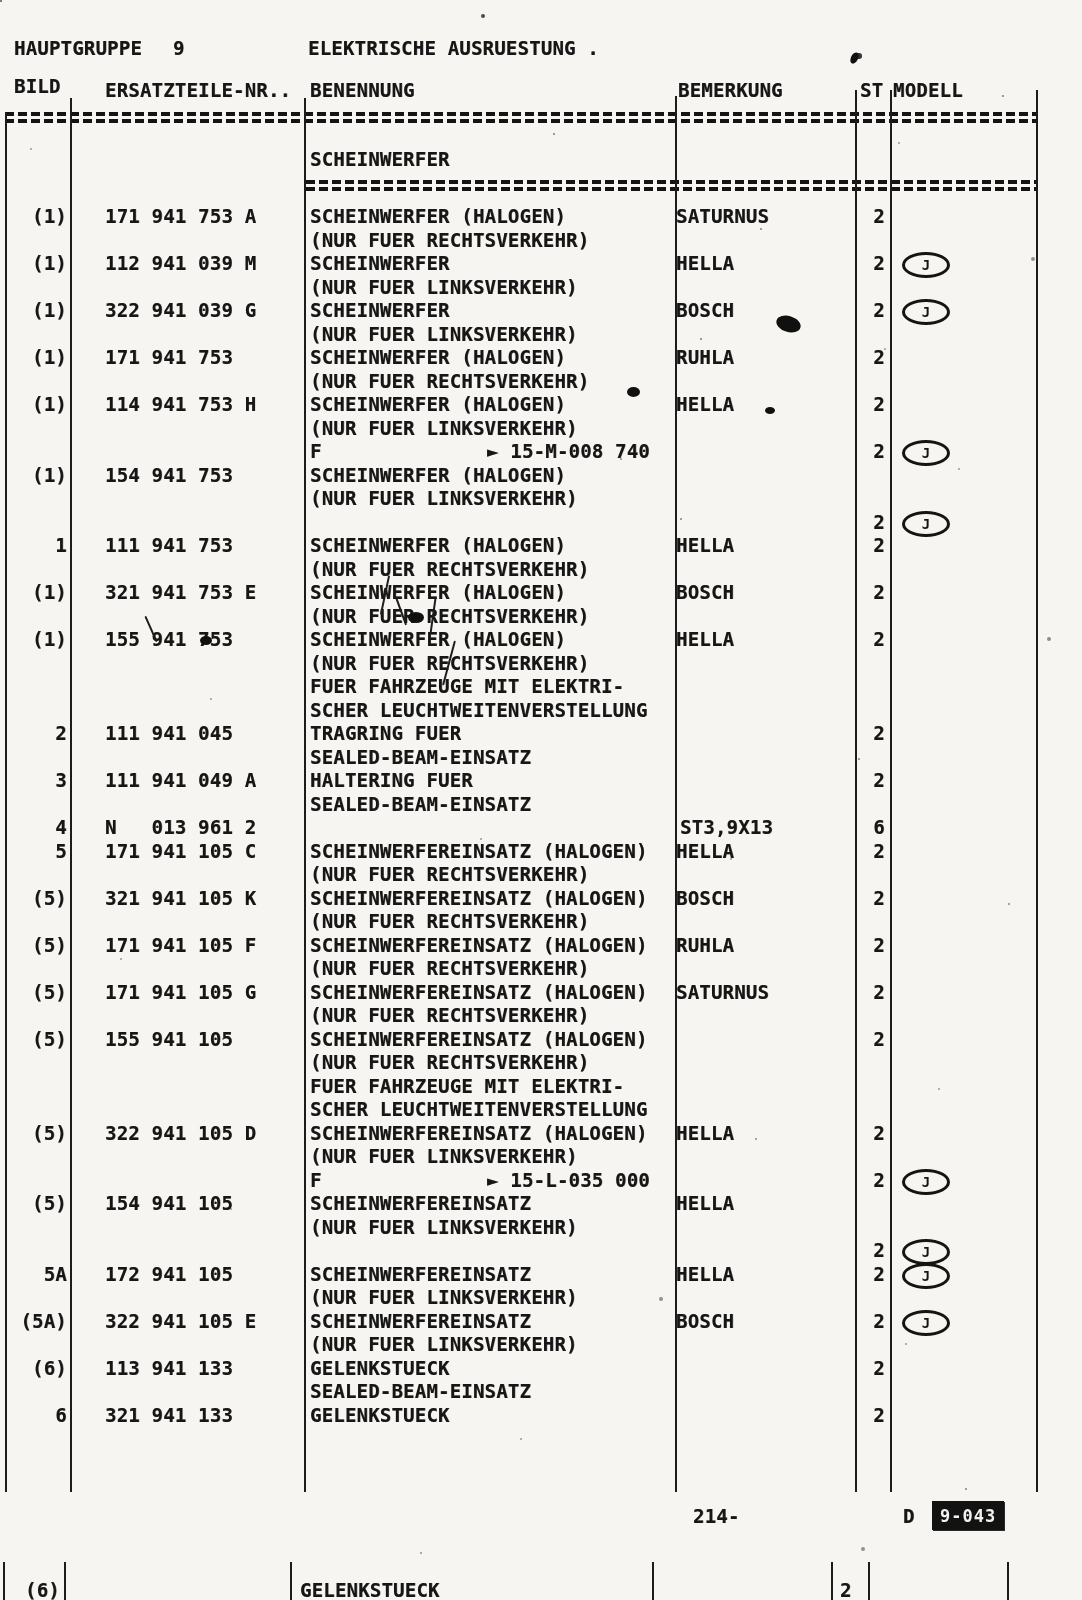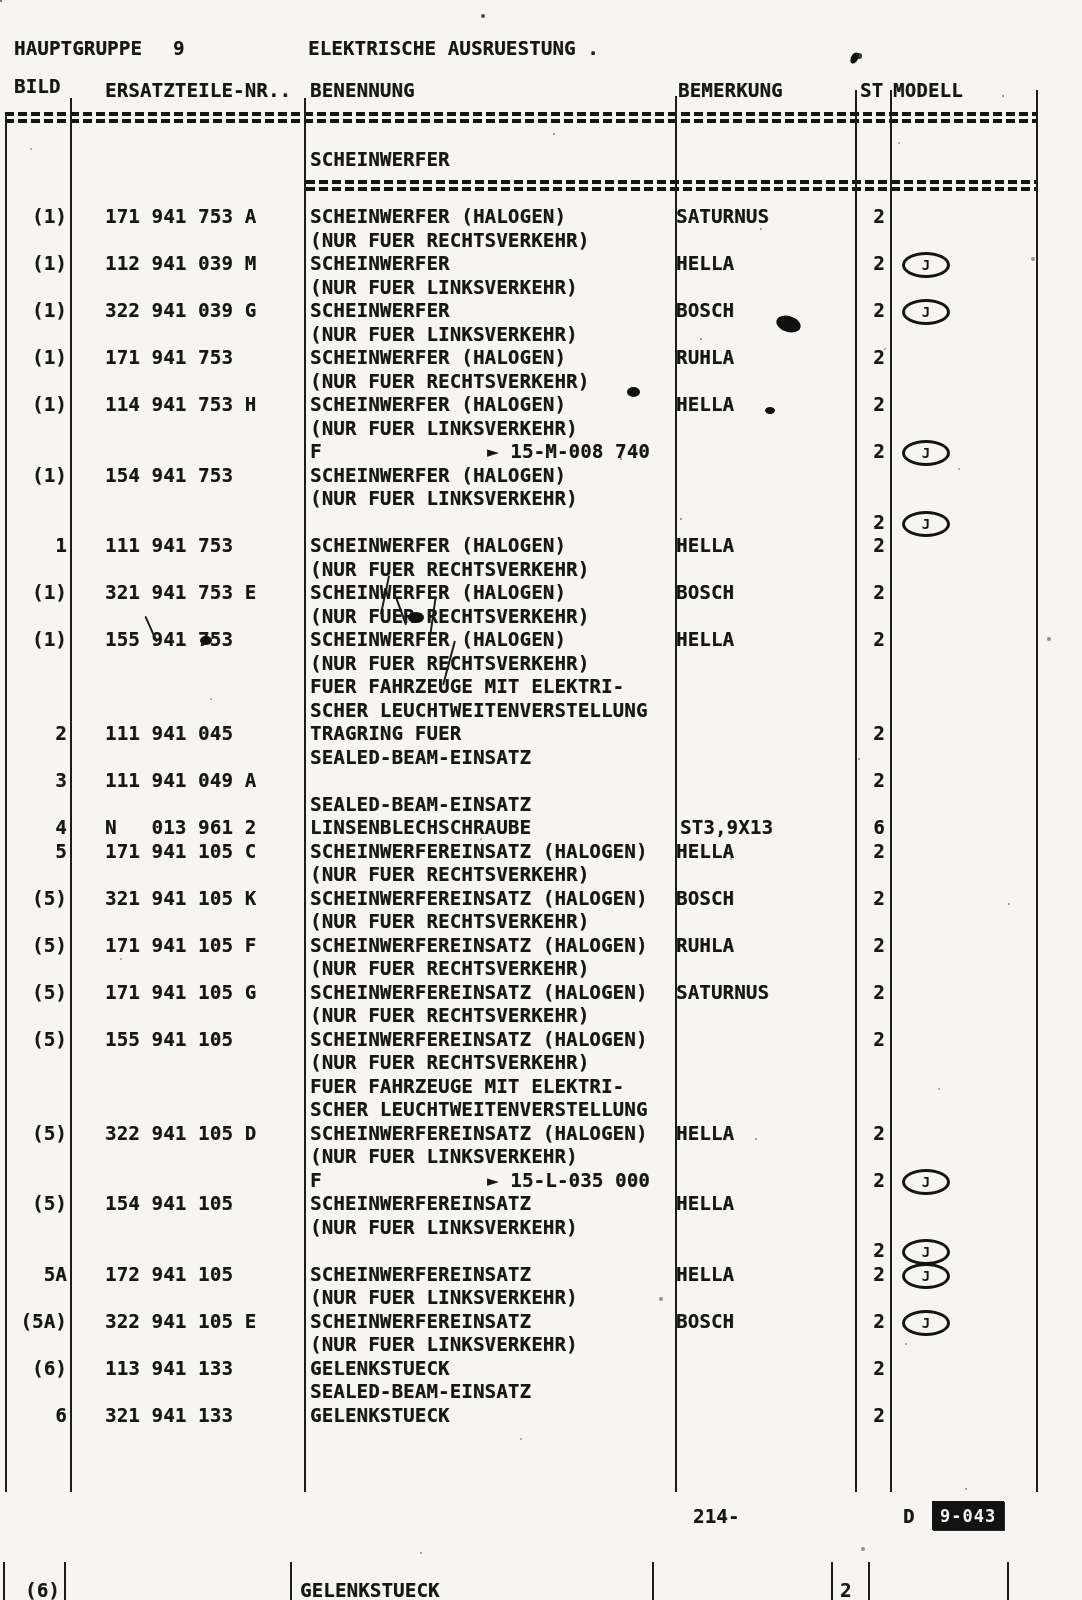--- a/index.html
+++ b/index.html
@@ -222,29 +222,29 @@
       <span class="txt cell c-nr">111 941 045</span>
       <span class="txt cell c-name">TRAGRING FUER</span>
       <span class="txt cell c-st">2</span>
     </div>
     <div class="row" style="top: 746.5px;">
       <span class="txt cell c-name">SEALED-BEAM-EINSATZ</span>
     </div>
     <div class="row" style="top: 770px;">
       <span class="txt cell c-bild">3</span>
       <span class="txt cell c-nr">111 941 049 A</span>
+      <span class="txt cell c-name">HALTERING FUER</span>
       <span class="txt cell c-st">2</span>
     </div>
     <div class="row" style="top: 793.5px;">
       <span class="txt cell c-name">SEALED-BEAM-EINSATZ</span>
     </div>
     <div class="row" style="top: 817px;">
       <span class="txt cell c-bild">4</span>
       <span class="txt cell c-nr">N   013 961 2</span>
-      <span class="txt cell c-name">LINSENBLECHSCHRAUBE</span>
       <span class="txt cell c-remark left">ST3,9X13</span>
       <span class="txt cell c-st">6</span>
     </div>
     <div class="row" style="top: 840.5px;">
       <span class="txt cell c-bild">5</span>
       <span class="txt cell c-nr">171 941 105 C</span>
       <span class="txt cell c-name">SCHEINWERFEREINSATZ (HALOGEN)</span>
       <span class="txt cell c-remark">HELLA</span>
       <span class="txt cell c-st">2</span>
     </div>

